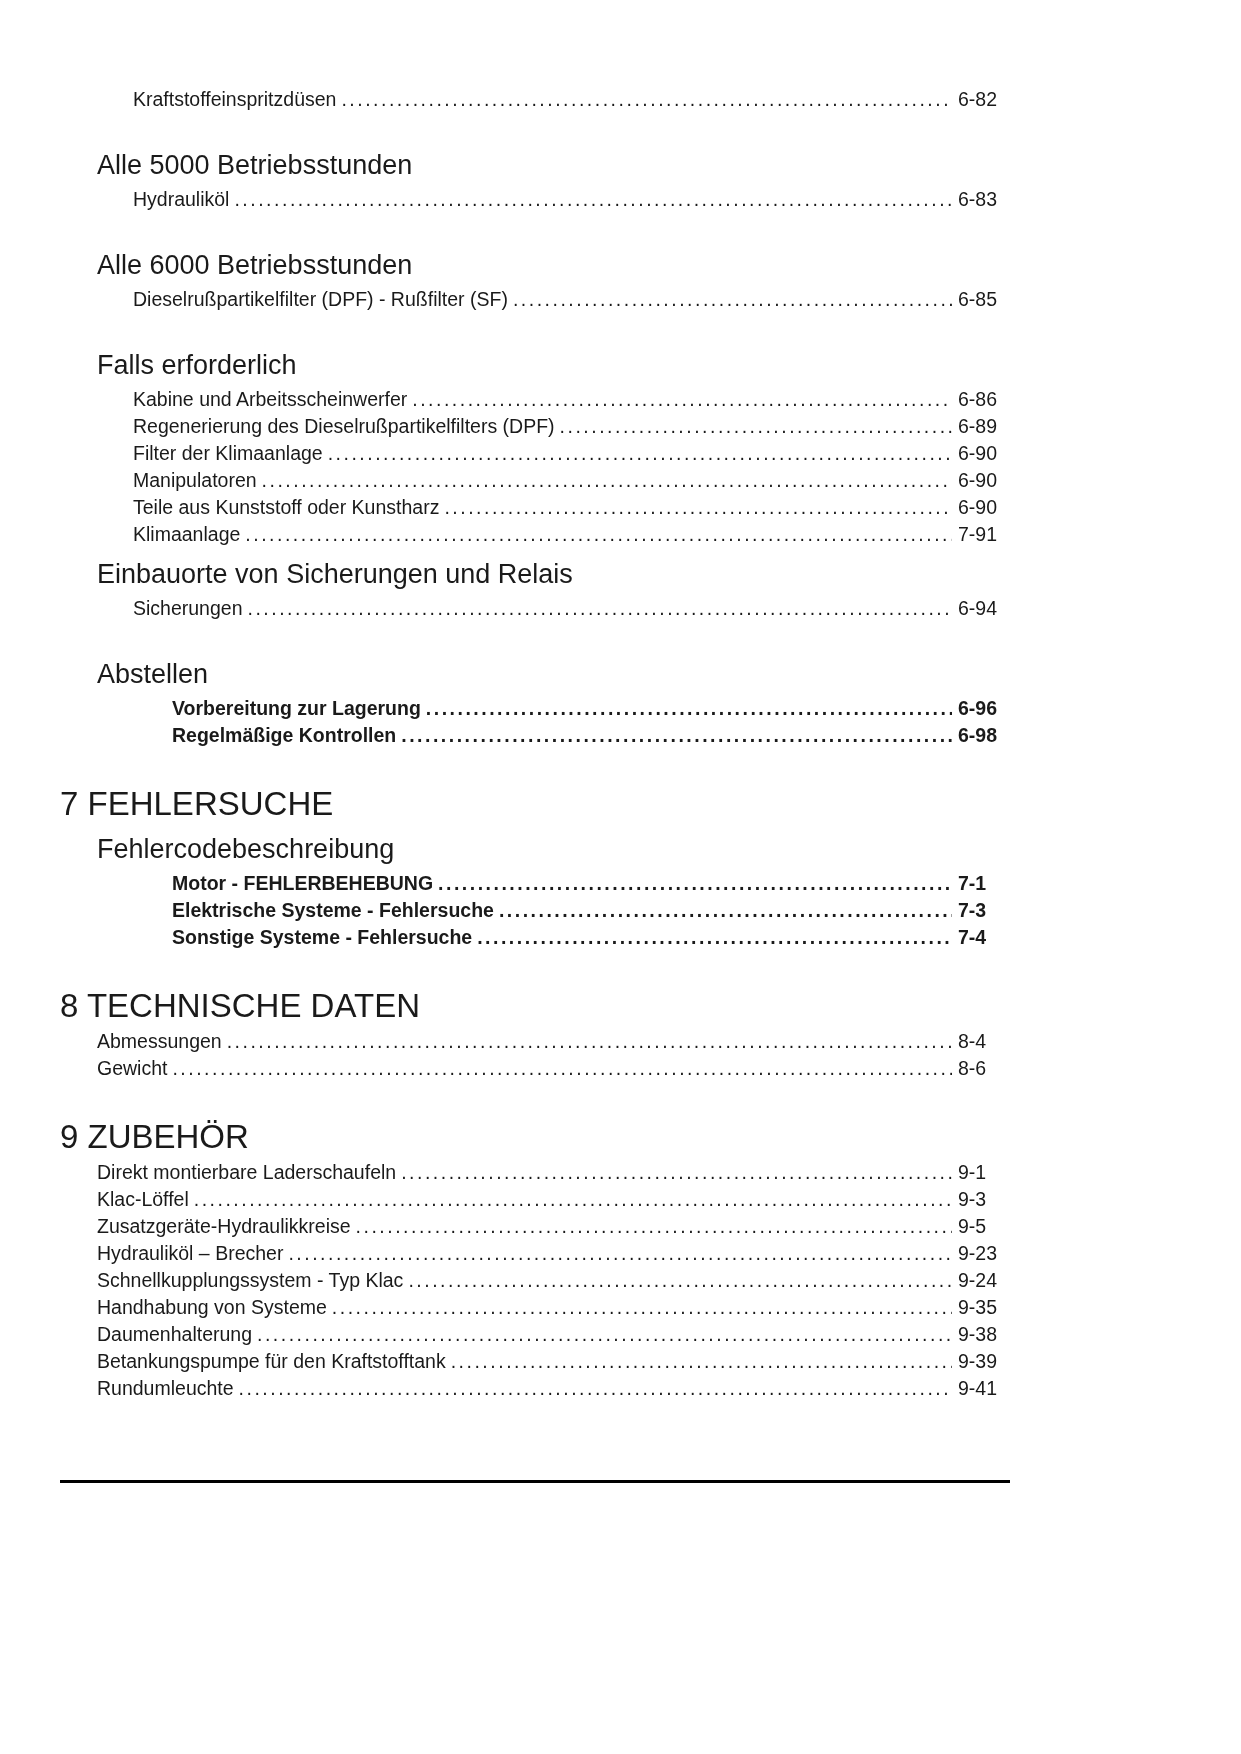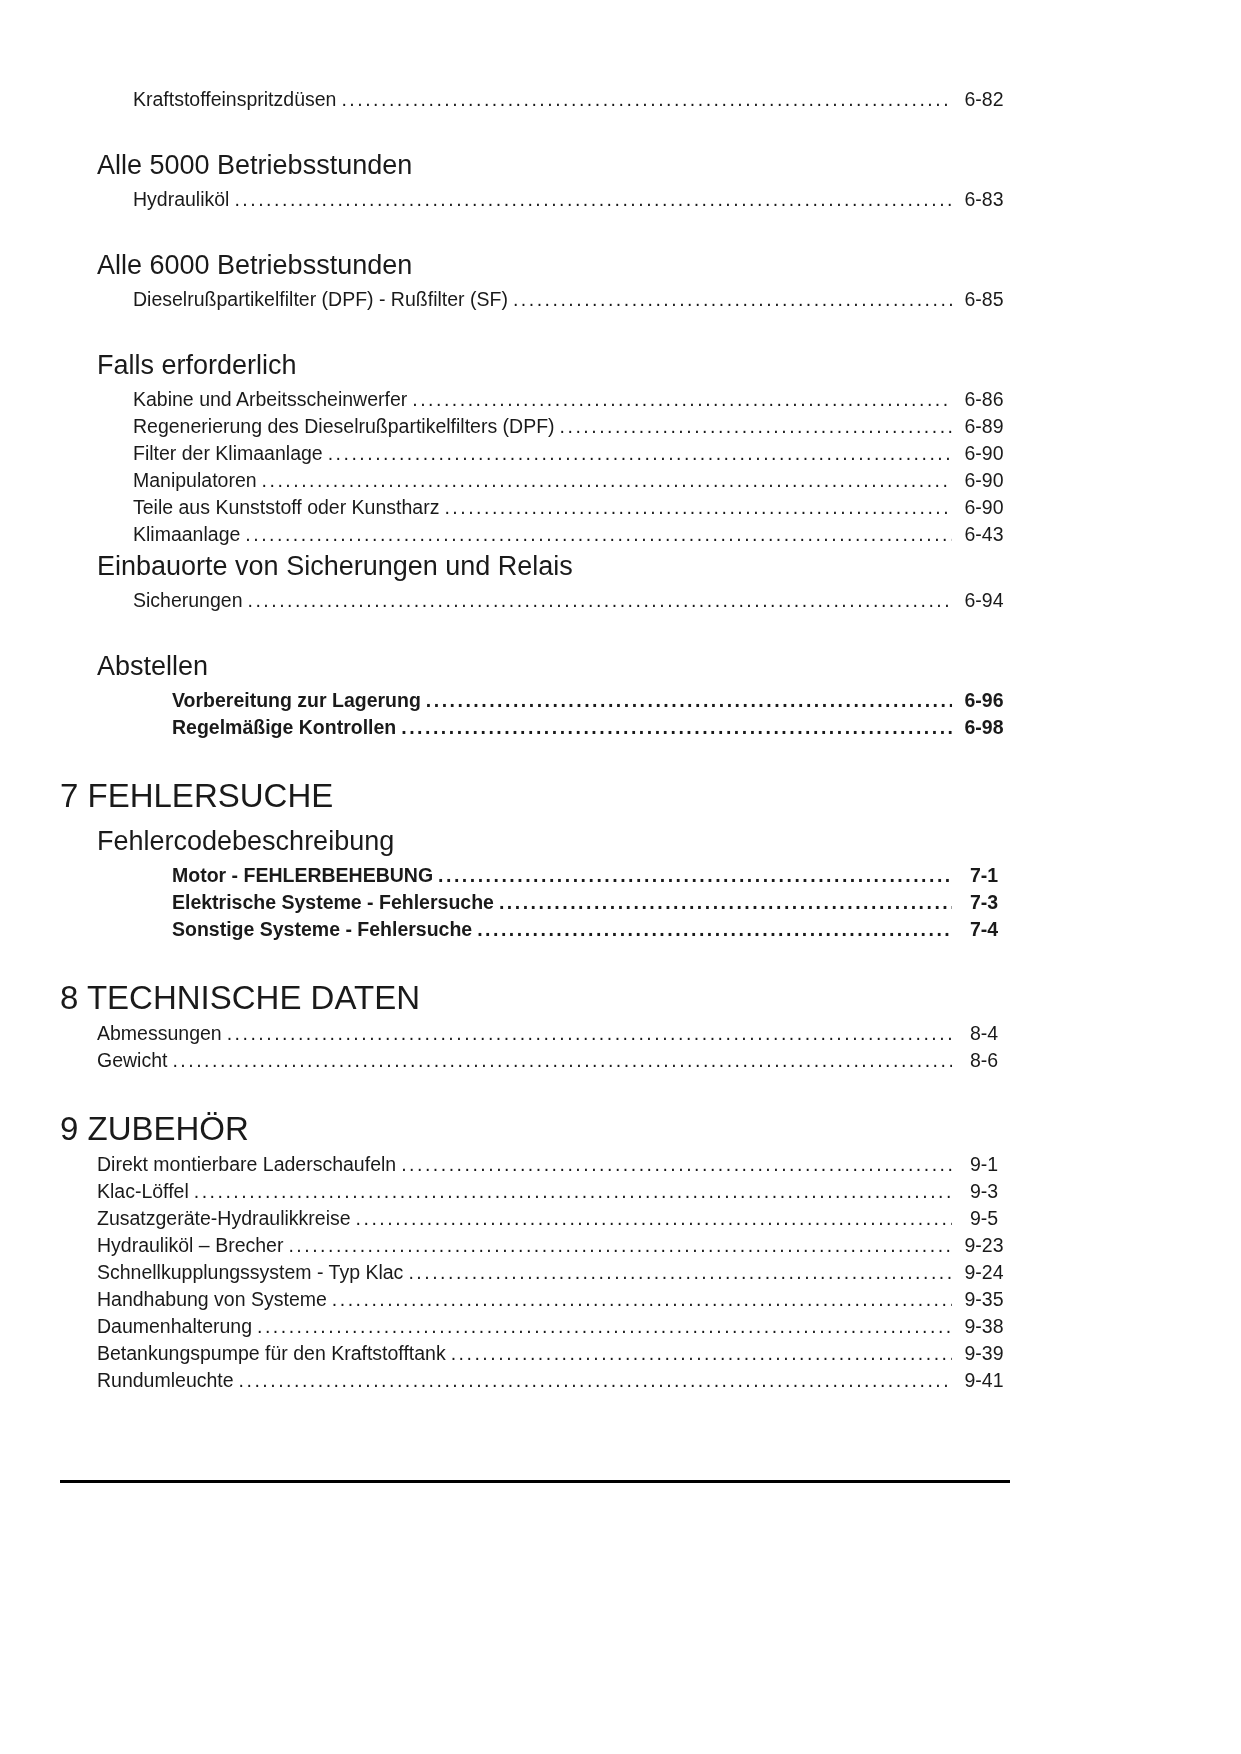--- a/index.html
+++ b/index.html
@@ -42,30 +42,30 @@
     margin: 0 6px 0 5px;
     min-width: 10px;
   }
   .dots::after {
     content: "..........................................................................................................................................................................................................................................................................";
     letter-spacing: 2.5px;
   }
   .pagenum {
     flex: 0 0 auto;
     min-width: 52px;
-    text-align: center;
+    text-align: left;
   }
   .heading {
     font-size: 27px;
     line-height: 36px;
     font-weight: 400;
     margin: 34px 0 3px 37px;
   }
   .heading.tight {
-    margin-top: 0;
+    margin-top: 8px;
   }
   .chapter {
     font-size: 33px;
     line-height: 38px;
     font-weight: 400;
     margin: 36px 0 3px 0;
   }
   .chapter + .heading {
     margin-top: 8px;
   }
@@ -122,21 +122,21 @@
         <span class="pagenum">6-90</span>
       </div>
       <div class="row indent-2">
         <span class="label">Teile aus Kunststoff oder Kunstharz</span>
         <span class="dots"></span>
         <span class="pagenum">6-90</span>
       </div>
       <div class="row indent-2">
         <span class="label">Klimaanlage</span>
         <span class="dots"></span>
-        <span class="pagenum">6-43</span>
+        <span class="pagenum">7-91</span>
       </div>
       <div class="heading tight">Einbauorte von Sicherungen und Relais</div>
       <div class="row indent-2">
         <span class="label">Sicherungen</span>
         <span class="dots"></span>
         <span class="pagenum">6-94</span>
       </div>
       <div class="heading">Abstellen</div>
       <div class="row indent-3">
         <span class="label">Vorbereitung zur Lagerung</span>

